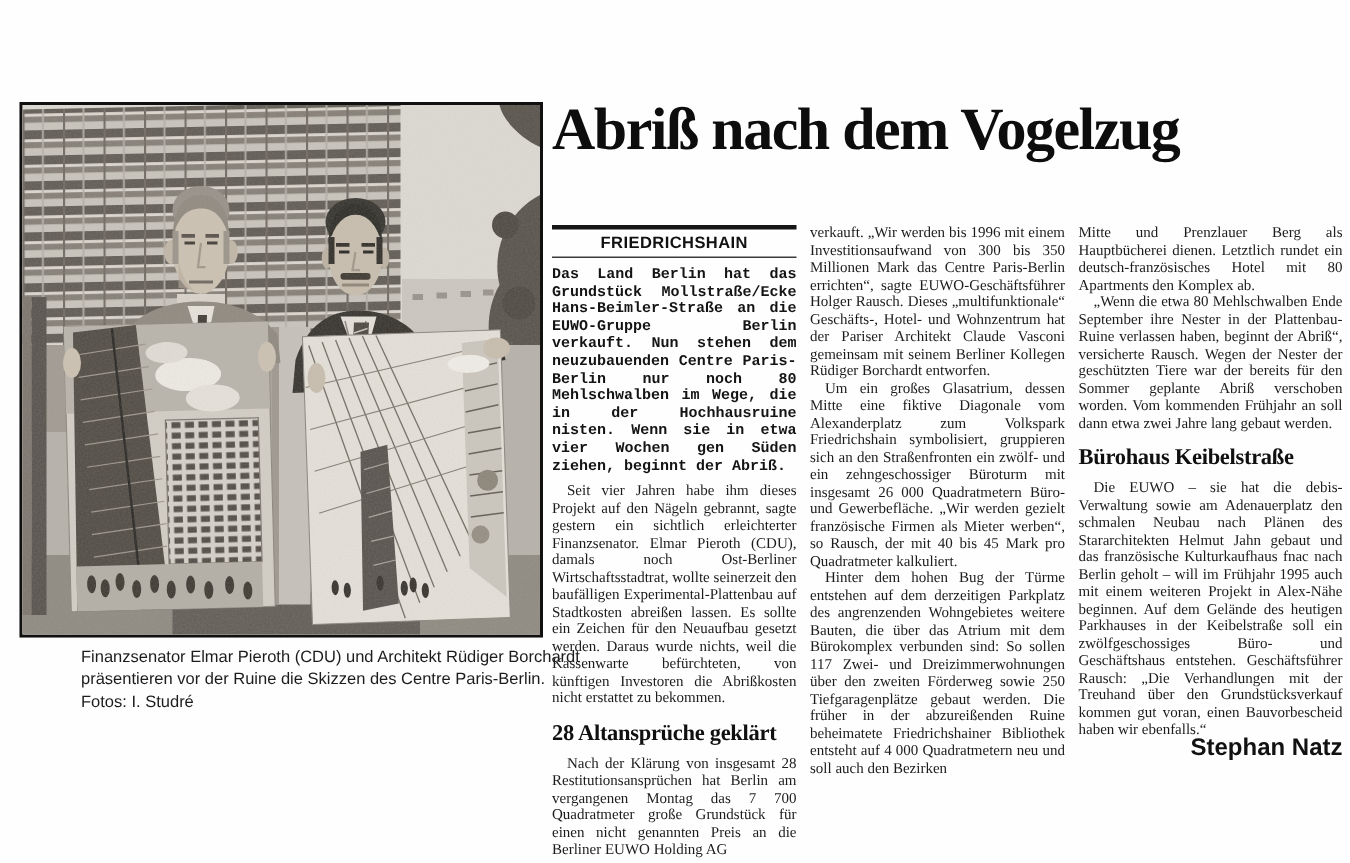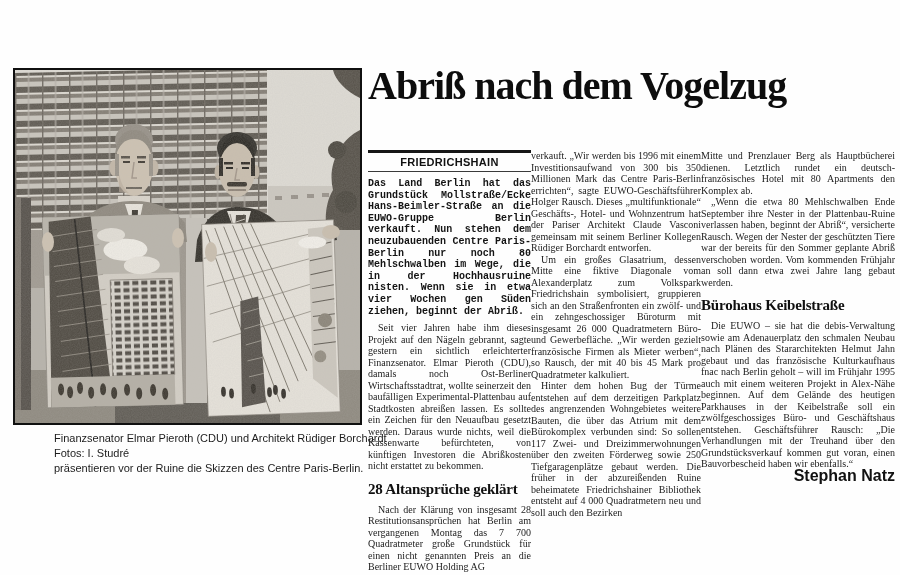--- a/index.html
+++ b/index.html
@@ -17,21 +17,21 @@
 
   
   .headline{position:absolute;left:368px;top:64px;width:527px;margin:0;text-align:left;
             font-family:"Liberation Serif",serif;font-weight:bold;font-size:40px;
             letter-spacing:-1px;color:#0d0d0d;line-height:1.1;}
   .subheadline{position:absolute;left:368px;top:120px;width:527px;margin:0;text-align:center;
             font-family:"Liberation Sans",sans-serif;font-weight:bold;font-size:15px;color:#111;}
   .subheadline span{display:inline-block;transform:scaleX(0.9);transform-origin:center;white-space:nowrap;}
 
   
-  .cols{position:absolute;left:368px;top:150px;width:527px;display:flex;}
+  .cols{position:absolute;left:368px;top:150px;width:527px;display:flex;gap:9px;}
   .col{box-sizing:border-box;}
   .col1{width:163px;}
   .col2{width:170px;}
   .col3{flex:1;}
 
   .kicker{border-top:3px solid #161616;border-bottom:1px solid #3a3a3a;
           font-family:"Liberation Sans",sans-serif;font-weight:bold;font-size:11px;
           text-align:center;padding:3px 0 3px;letter-spacing:.3px;color:#111;margin-bottom:6px;}
 
   p{margin:0;}
@@ -199,22 +199,22 @@
         <ellipse cx="196" cy="182" rx="6" ry="10" fill="#c9beae"></ellipse>
         <ellipse cx="316" cy="162" rx="9" ry="7" fill="#c9beae"></ellipse>
 
         <rect width="345" height="353" filter="url(#grain)"></rect>
       </svg>
     </div>
   </figure>
 
   <div class="caption">
     <div>Finanzsenator Elmar Pieroth (CDU) und Architekt Rüdiger Borchardt</div>
+    <div>präsentieren vor der Ruine die Skizzen des Centre Paris-Berlin.</div>
     <div>Fotos: I. Studré</div>
-    <div>präsentieren vor der Ruine die Skizzen des Centre Paris-Berlin.</div>
   </div>
 
   <h1 class="headline">Abriß nach dem Vogelzug</h1>
 
   <div class="cols">
 
     <div class="col col1">
       <div class="kicker">FRIEDRICHSHAIN</div>
       <p class="lead">Das Land Berlin hat das Grundstück Mollstraße/Ecke Hans-Beimler-Straße an die EUWO-Gruppe Berlin verkauft. Nun stehen dem neuzubauenden Centre Paris-Berlin nur noch 80 Mehlschwalben im Wege, die in der Hochhausruine nisten. Wenn sie in etwa vier Wochen gen Süden ziehen, beginnt der Abriß.</p>
       <p class="body indent">Seit vier Jahren habe ihm dieses Projekt auf den Nägeln gebrannt, sagte gestern ein sichtlich erleichterter Finanzsenator. Elmar Pieroth (CDU), damals noch Ost-Berliner Wirtschaftsstadtrat, wollte seinerzeit den baufälligen Experimental-Plattenbau auf Stadtkosten abreißen lassen. Es sollte ein Zeichen für den Neuaufbau gesetzt werden. Daraus wurde nichts, weil die Kassenwarte befürchteten, von künftigen Investoren die Abrißkosten nicht erstattet zu bekommen.</p>

